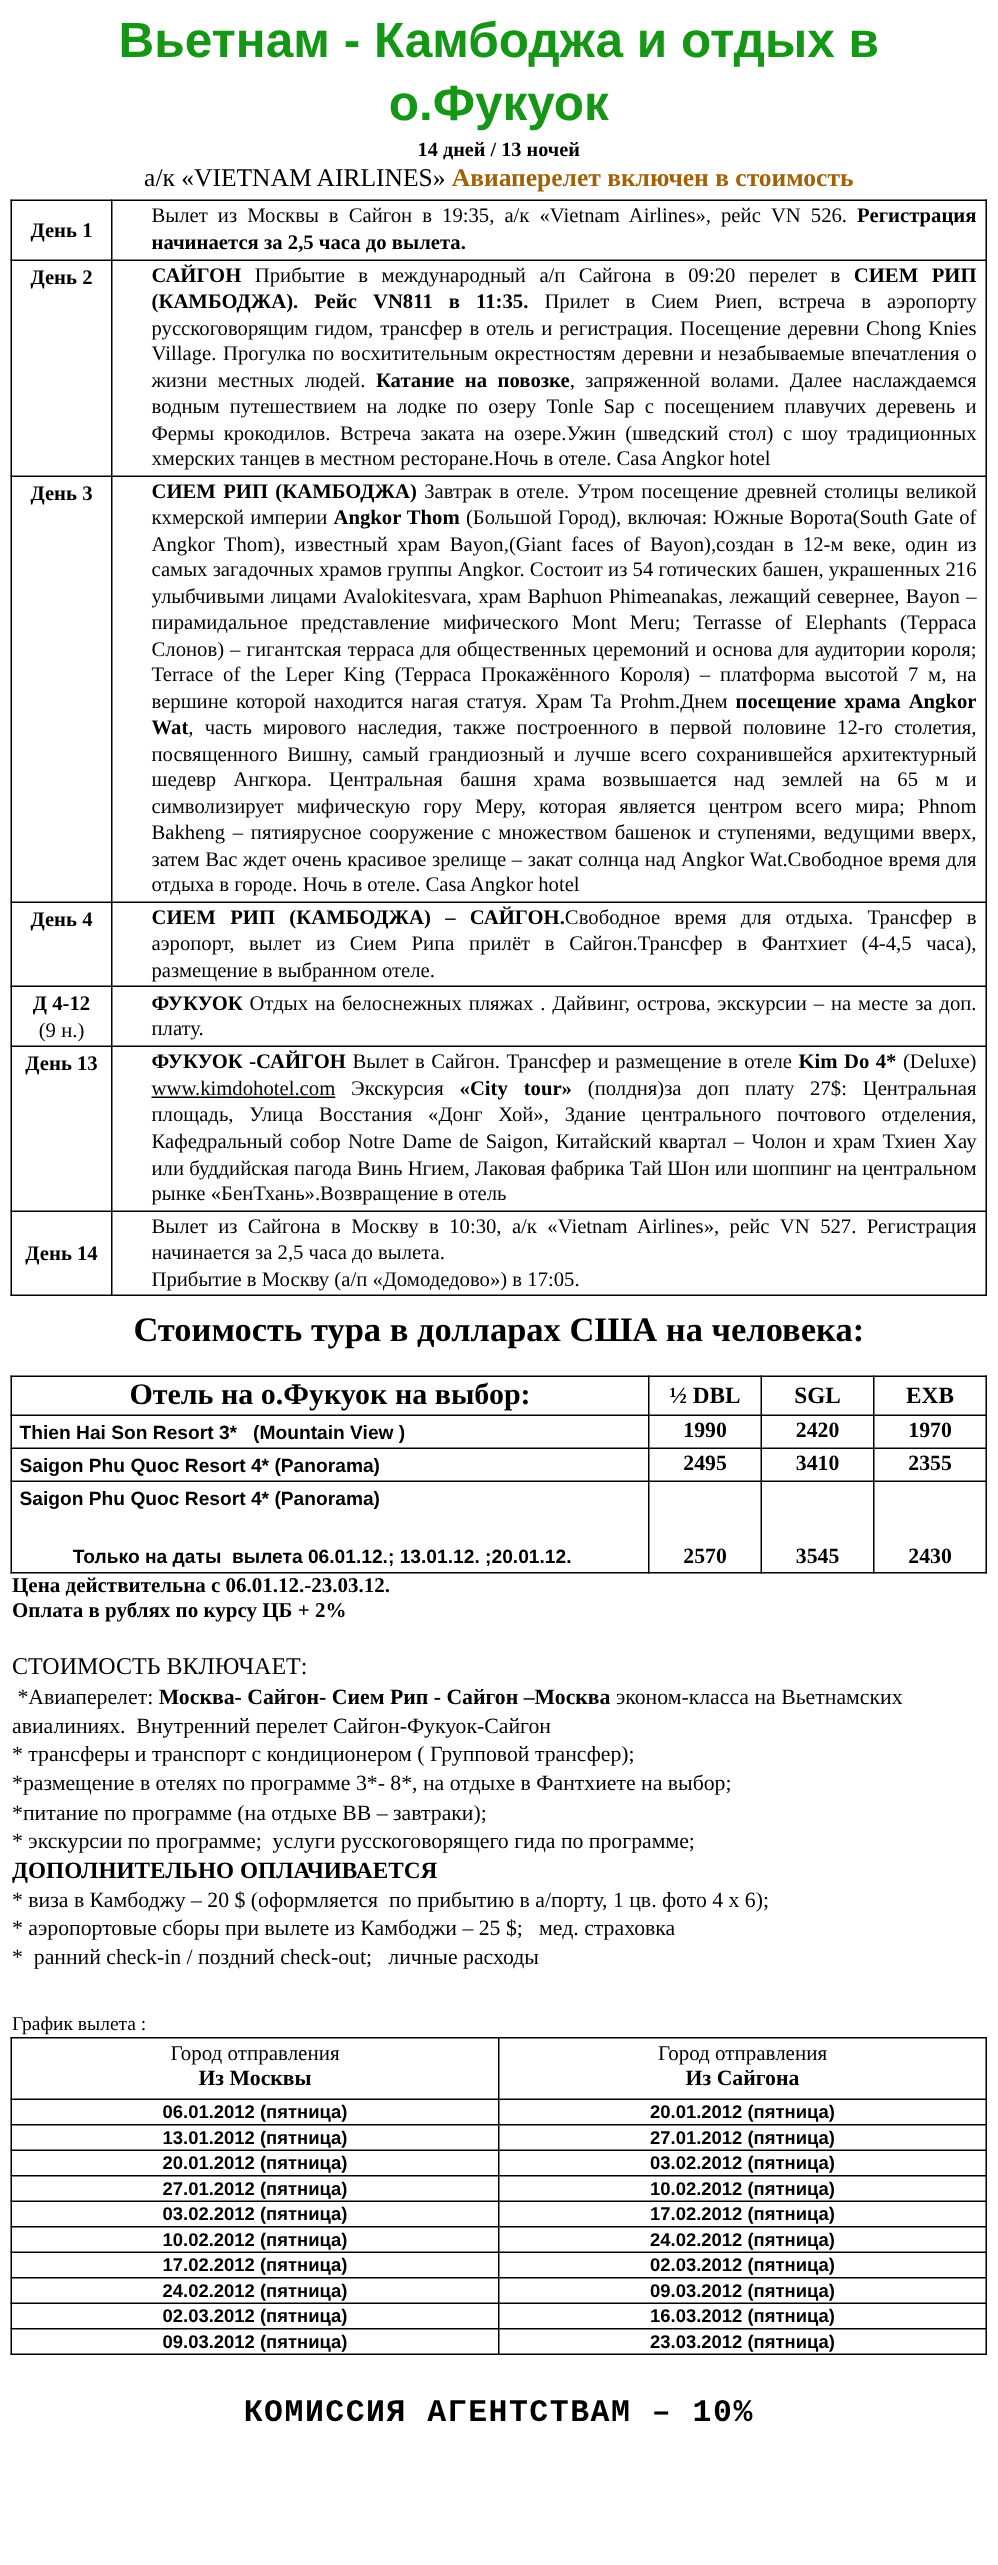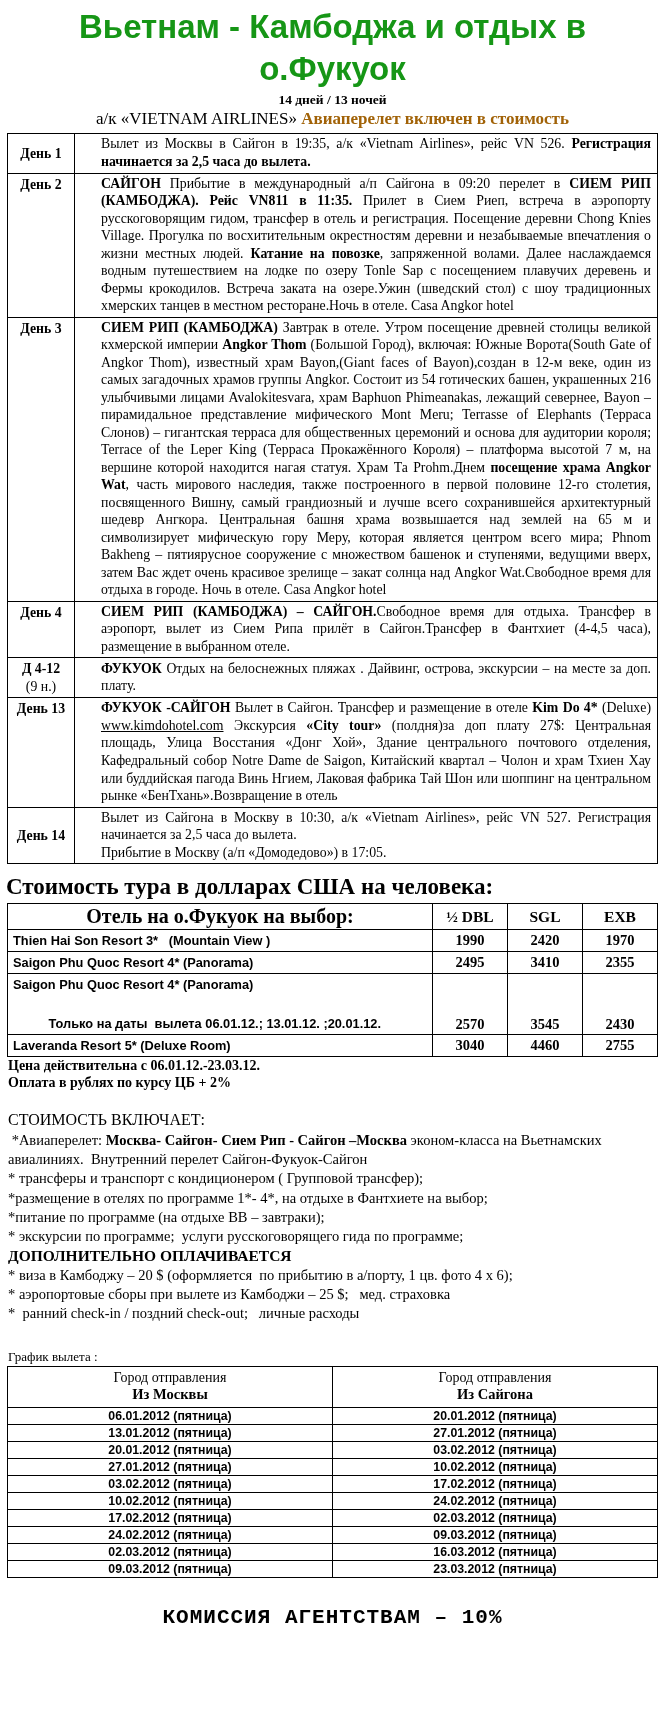--- a/index.html
+++ b/index.html
@@ -14,21 +14,21 @@
 
   table.itin{border-collapse:collapse;width:651px;margin:0 auto;}
   table.itin td{border:1.6px solid #000;font-size:13.8px;line-height:1.27;padding:1px 6px 2px;}
   table.itin td.day{width:62px;font-weight:bold;text-align:center;vertical-align:top;padding:2px 2px;}
   table.itin tr.vc td.day{vertical-align:middle;}
   table.itin td.desc{text-align:justify;padding-left:26px;}
   .day-sub{font-weight:normal;}
   .b{font-weight:bold;}
   a.u{color:#000;text-decoration:underline;cursor:pointer;}
 
-  .price-title{font-size:23px;font-weight:bold;margin:10px 0 3px;}
+  .price-title{font-size:23px;font-weight:bold;text-align:center;margin:10px 0 17px;}
   table.prices{border-collapse:collapse;width:651px;margin:0 auto;}
   table.prices th,table.prices td{border:1.6px solid #000;padding:1px 5px;}
   table.prices th.hotel-h{font-size:20px;text-align:center;font-weight:bold;}
   table.prices th.num-h{font-size:15.5px;font-weight:bold;width:64px;text-align:center;}
   table.prices td.hotel{font-family:"Liberation Sans",sans-serif;font-weight:bold;
         font-size:12.8px;white-space:pre-wrap;line-height:1.5;}
   table.prices td.num{font-weight:bold;font-size:14.5px;text-align:center;}
   .note{font-weight:bold;font-size:14px;margin:1px 0 0 2px;}
 
   .includes{margin:20px 0 0 2px;}
@@ -113,37 +113,31 @@
         <td class="num">3410</td>
         <td class="num">2355</td>
       </tr>
       <tr>
         <td class="hotel"><span>Saigon Phu Quoc Resort 4* (Panorama)</span><br>
           <span>Только на даты  вылета 06.01.12.; 13.01.12. ;20.01.12.</span></td>
         <td class="num" style="vertical-align:bottom;">2570</td>
         <td class="num" style="vertical-align:bottom;">3545</td>
         <td class="num" style="vertical-align:bottom;">2430</td>
       </tr>
-      <tr>
-        <td class="hotel">Laveranda Resort 5* (Deluxe Room)</td>
-        <td class="num">3040</td>
-        <td class="num">4460</td>
-        <td class="num">2755</td>
-      </tr>
     </tbody>
   </table>
 
   <div class="note">Цена действительна с 06.01.12.-23.03.12.</div>
   <div class="note">Оплата в рублях по курсу ЦБ + 2%</div>
 
   <div class="includes">
     <div class="inc-title">СТОИМОСТЬ  ВКЛЮЧАЕТ:</div>
     <div class="inc-item"><span> *Авиаперелет: </span><span class="b">Москва- Сайгон- Сием Рип - Сайгон –Москва</span><span> эконом-класса на Вьетнамских авиалиниях.  Внутренний перелет Сайгон-Фукуок-Сайгон</span></div>
     <div class="inc-item"><span>* трансферы и транспорт с кондиционером ( Групповой трансфер);</span></div>
-    <div class="inc-item"><span>*размещение в отелях по программе 1*- 4*, на отдыхе в Фантхиете на выбор;</span></div>
+    <div class="inc-item"><span>*размещение в отелях по программе 3*- 8*, на отдыхе в Фантхиете на выбор;</span></div>
     <div class="inc-item"><span>*питание по программе (на отдыхе ВВ – завтраки);</span></div>
     <div class="inc-item"><span>* экскурсии по программе;  услуги русскоговорящего гида по программе;</span></div>
     <div class="add-title">ДОПОЛНИТЕЛЬНО  ОПЛАЧИВАЕТСЯ</div>
     <div class="inc-item">* виза в Камбоджу – 20 $ (оформляется  по прибытию в а/порту, 1 цв. фото 4 х 6);</div>
     <div class="inc-item">* аэропортовые сборы при вылете из Камбоджи – 25 $;   мед. страховка</div>
     <div class="inc-item">*  ранний check-in / поздний check-out;   личные расходы</div>
   </div>
 
   <div class="sched-label">График вылета :</div>
 

